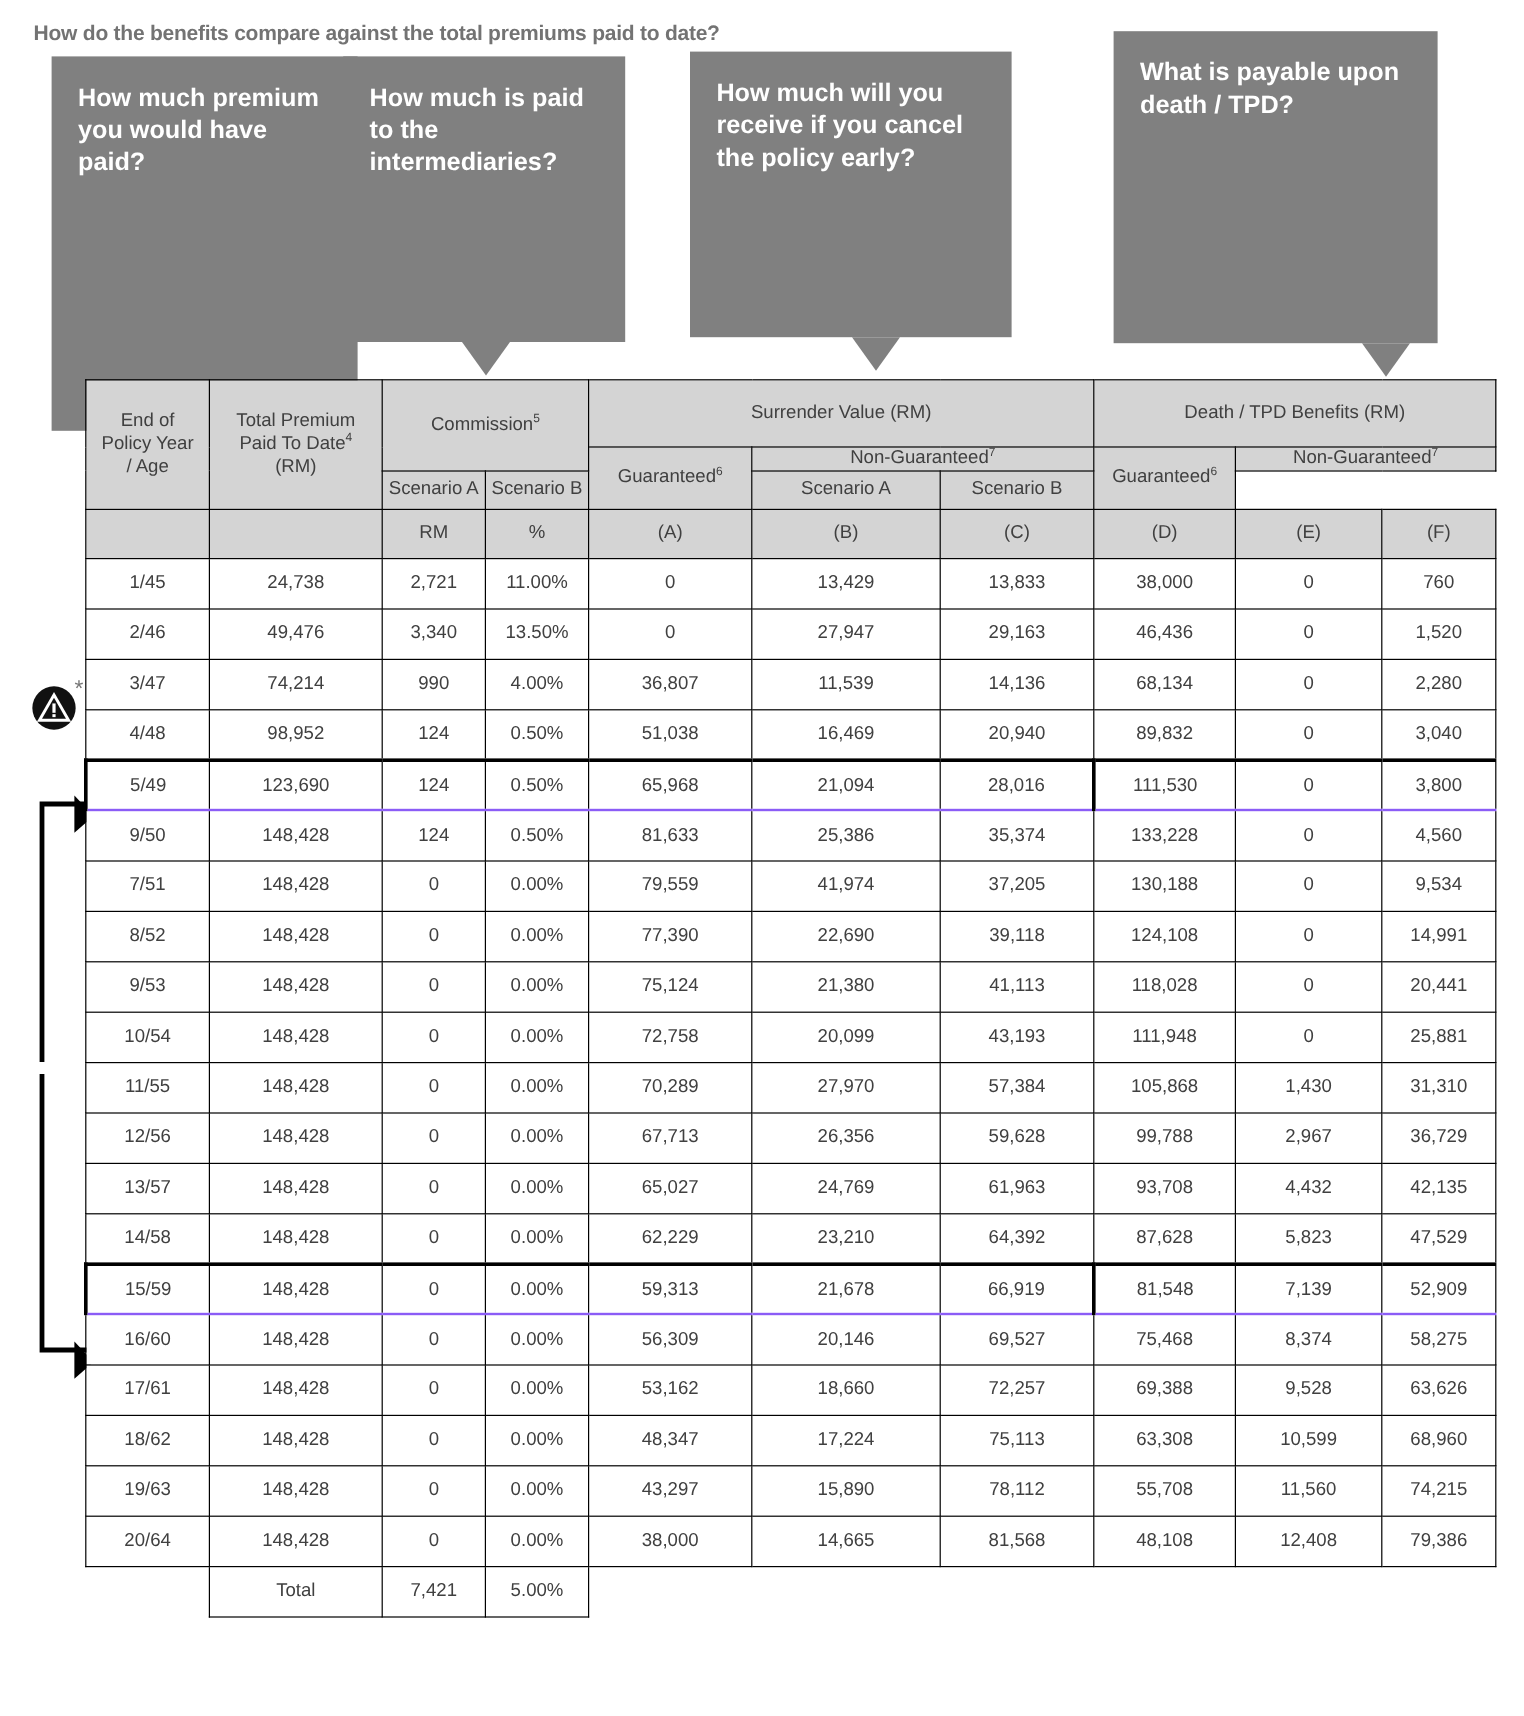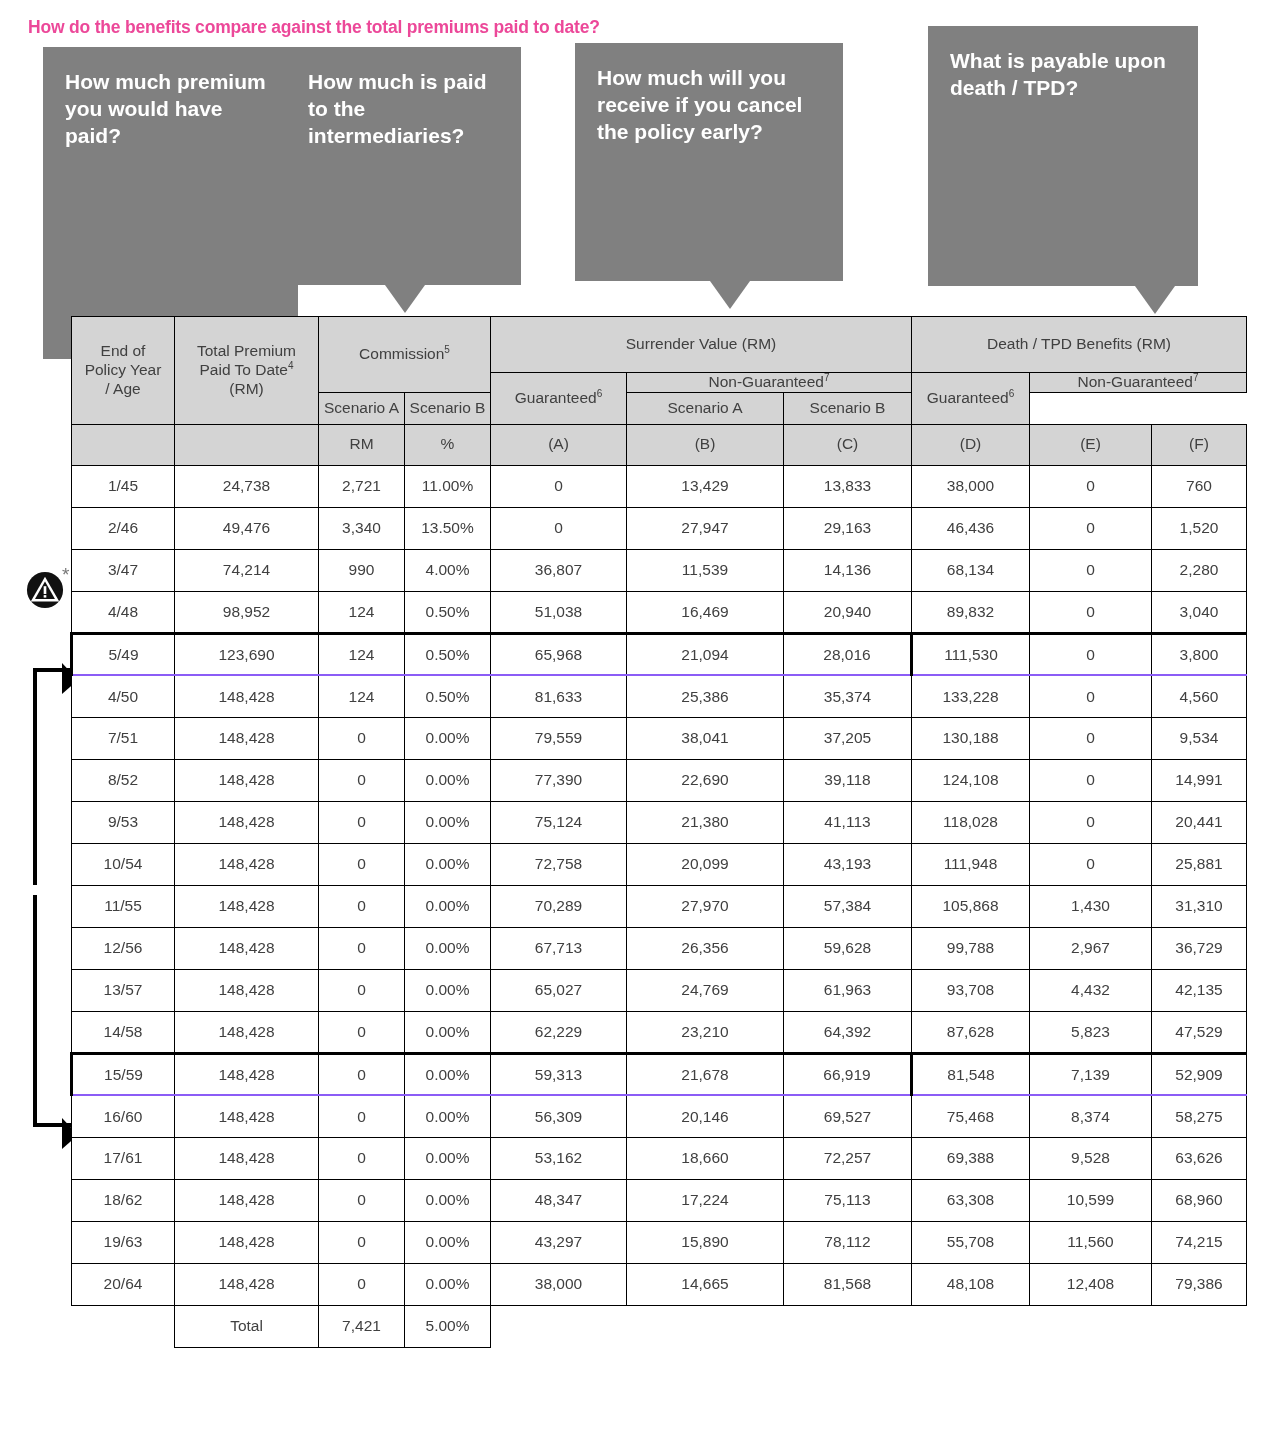--- a/index.html
+++ b/index.html
@@ -16,21 +16,21 @@
     overflow: hidden;
   }
 
   
   #title {
     position: absolute;
     left: 28px;
     top: 17px;
     font-size: 17.5px;
     font-weight: bold;
-    color: #ec4899;
+    color: #737373;
     letter-spacing: -0.2px;
     white-space: nowrap;
   }
 
   
   .callout {
     position: absolute;
     background: #808080;
     color: #ffffff;
     font-weight: bold;
@@ -268,38 +268,38 @@
             <td>124</td>
             <td>0.50%</td>
             <td>65,968</td>
             <td>21,094</td>
             <td class="hl-last">28,016</td>
             <td>111,530</td>
             <td>0</td>
             <td>3,800</td>
           </tr>
           <tr>
-            <td>4/50</td>
+            <td>9/50</td>
             <td>148,428</td>
             <td>124</td>
             <td>0.50%</td>
             <td>81,633</td>
             <td>25,386</td>
             <td>35,374</td>
             <td>133,228</td>
             <td>0</td>
             <td>4,560</td>
           </tr>
           <tr>
             <td>7/51</td>
             <td>148,428</td>
             <td>0</td>
             <td>0.00%</td>
             <td>79,559</td>
-            <td>38,041</td>
+            <td>41,974</td>
             <td>37,205</td>
             <td>130,188</td>
             <td>0</td>
             <td>9,534</td>
           </tr>
           <tr>
             <td>8/52</td>
             <td>148,428</td>
             <td>0</td>
             <td>0.00%</td>

